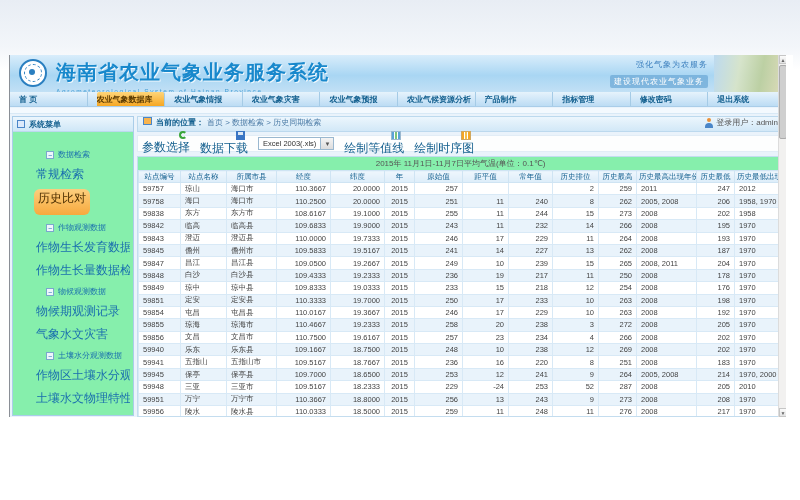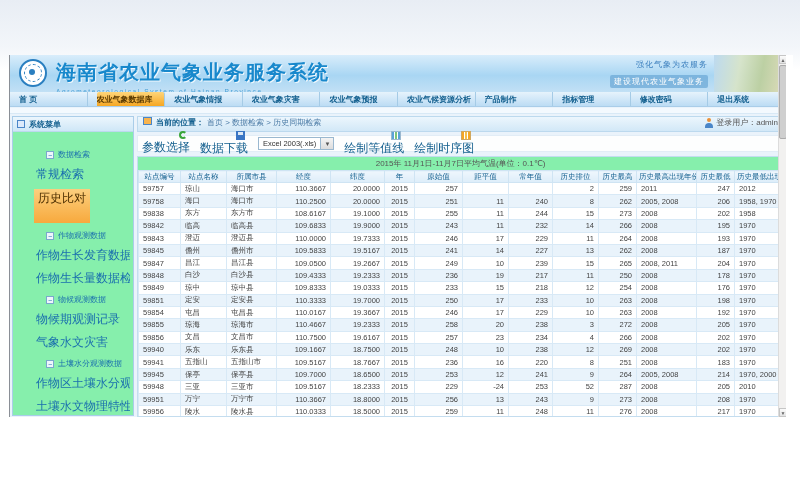--- a/index.html
+++ b/index.html
@@ -50,21 +50,21 @@
   .sb-icon { width:8px; height:8px; border:1px solid #4a86c8; background:#dceafb; margin-right:4px; }
   .sidebar-hd span.t { font-size:8px; font-weight:bold; color:#14608f; }
   .tree { padding:10px 3px 0 5px; }
   .tree-group { font-size:8px; color:#1a6fae; margin-top:7px; display:flex; align-items:center;
     cursor:pointer; white-space:nowrap; overflow:hidden;margin-left:28px; }
   .tbox { display:inline-block; width:8px; height:8px; line-height:7px; text-align:center;
     border:1px solid #7aa8cc; background:#eef6fc; color:#1a6fae; font-size:7px; margin-right:4px; flex:none; }
   .tree-child { font-size:12px; color:#1a6fae; margin-top:6px; padding-left:18px; cursor:pointer;
     white-space:nowrap; overflow:hidden; }
   .tree-child.selected { background:linear-gradient(180deg,#fccf7e,#f7a93d); color:#4d2f00;
-    border-radius:0; width:max-content; padding:1px 4px 16px 4px; margin-left:16px; }
+    border-radius:6px; width:max-content; padding:1px 4px 8px 4px; margin-left:16px; }
 
   
   .content { position:absolute; left:127px; top:61px; width:647px; height:301px; }
   .locbar { position:absolute; left:0; top:0; width:647px; height:16px;
     background:linear-gradient(180deg,#ecf6fd 0%,#d2e8f7 100%); border:1px solid #bcd9ee;
     display:flex; align-items:flex-start; padding:0 5px; }
   .loc-icon { width:9px; height:8px; border:1px solid #4a86c8; background:#f9b44d; margin-right:4px; flex:none; }
   .loc-label { font-size:8px; font-weight:bold; color:#14608f; margin-right:3px; white-space:nowrap; }
   .loc-path { font-size:8px; color:#4a7aa5; white-space:nowrap; }
   .user-area { margin-left:auto; display:flex; align-items:center; }

